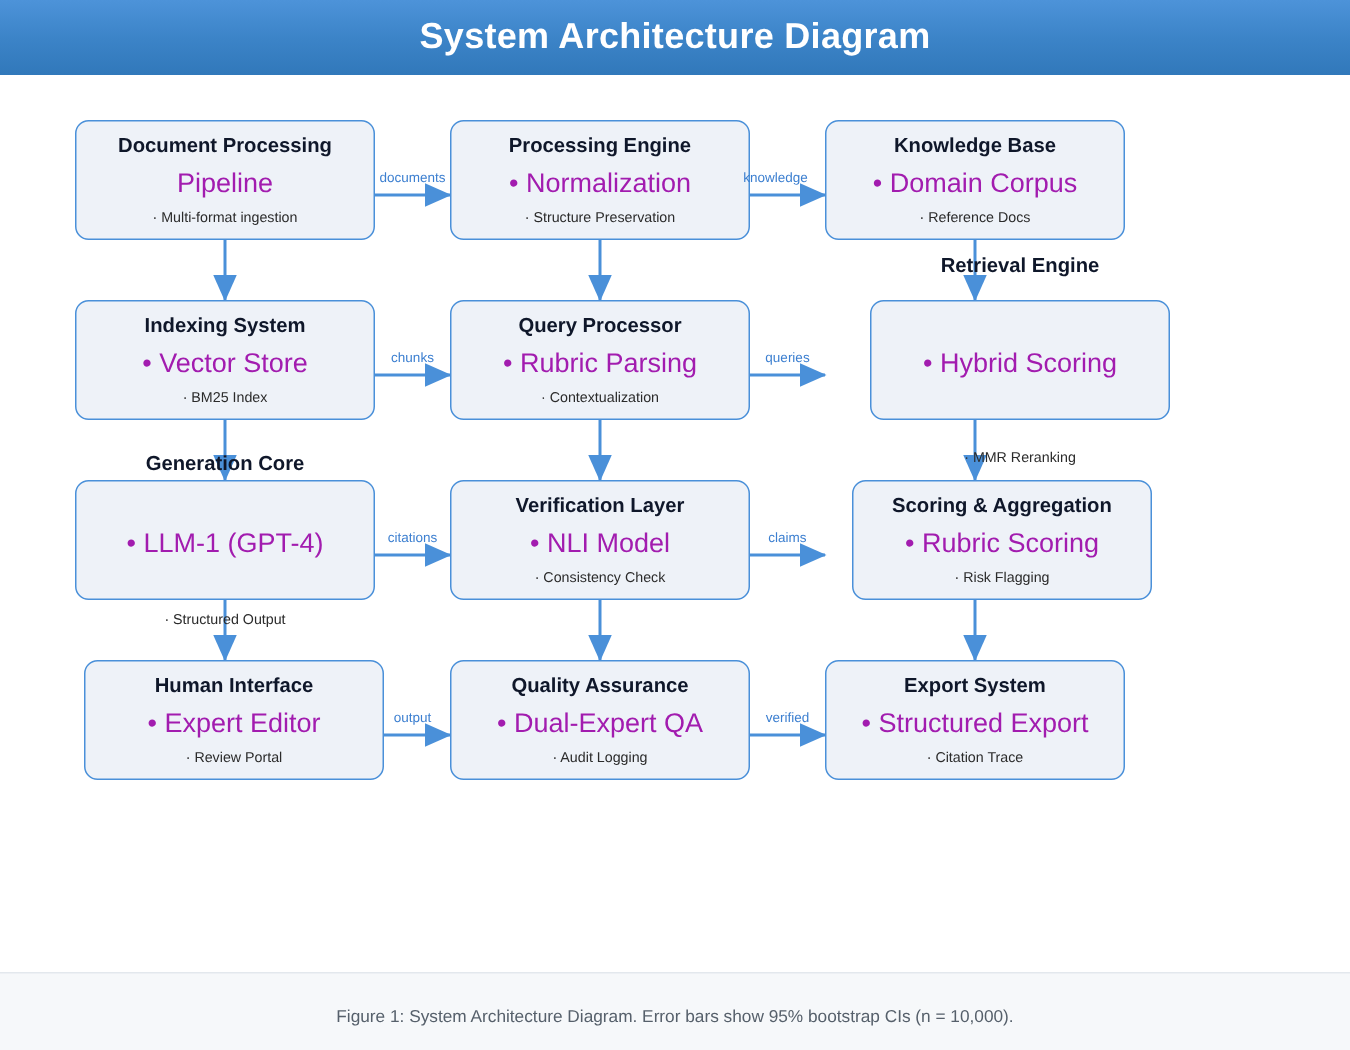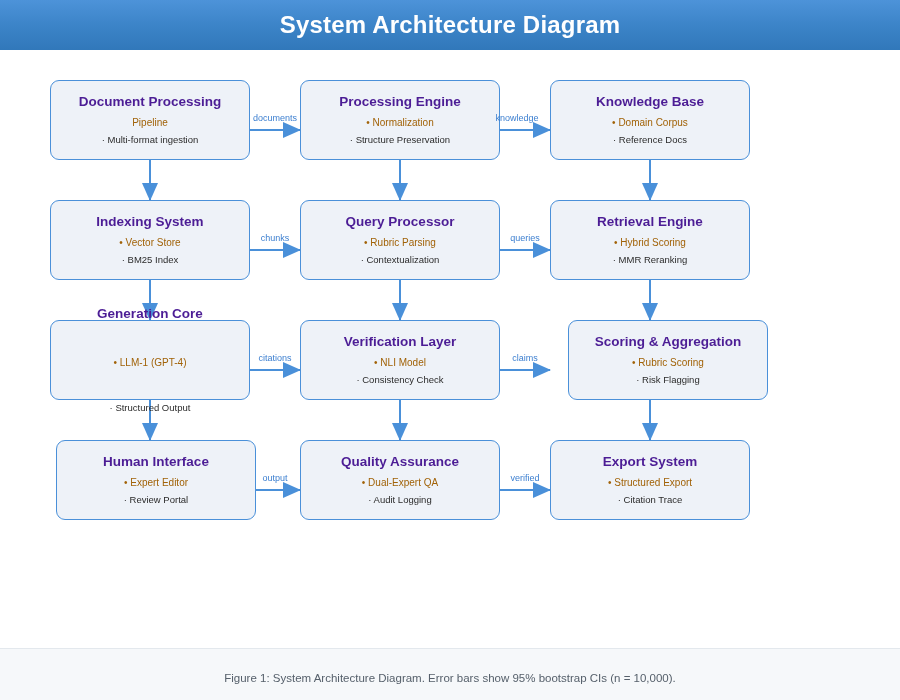--- a/index.html
+++ b/index.html
@@ -61,27 +61,27 @@
     display: flex;
     flex-direction: column;
     align-items: center;
     justify-content: center;
     text-align: center;
     padding: 4px 6px;
   }
   .node-title {
     font-size: 13.5px;
     font-weight: bold;
-    color: #4c1d95;
+    color: #0f172a;
     line-height: 1.35;
     margin-bottom: 4px;
   }
   .node-sub {
-    font-size: 10px;
-    color: #a16207;
+    font-size: 18px;
+    color: #a21caf;
     line-height: 1.35;
     margin-bottom: 5px;
   }
   .node-detail {
     font-size: 9.5px;
     color: #2b2b2b;
     line-height: 1.3;
   }
 
   
@@ -164,21 +164,21 @@
       <div class="node" style="left: 50px; top: 150px;">
         <div class="node-title">Indexing System</div>
         <div class="node-sub">• Vector Store</div>
         <div class="node-detail">· BM25 Index</div>
       </div>
       <div class="node" style="left: 300px; top: 150px;">
         <div class="node-title">Query Processor</div>
         <div class="node-sub">• Rubric Parsing</div>
         <div class="node-detail">· Contextualization</div>
       </div>
-      <div class="node" style="left: 550px; top: 150px;">
+      <div class="node" style="left: 580px; top: 150px; gap: 40px;">
         <div class="node-title">Retrieval Engine</div>
         <div class="node-sub">• Hybrid Scoring</div>
         <div class="node-detail">· MMR Reranking</div>
       </div>
       <div class="node" style="left: 50px; top: 270px; gap: 28px;">
         <div class="node-title">Generation Core</div>
         <div class="node-sub">• LLM-1 (GPT-4)</div>
         <div class="node-detail">· Structured Output</div>
       </div>
       <div class="node" style="left: 300px; top: 270px;">

